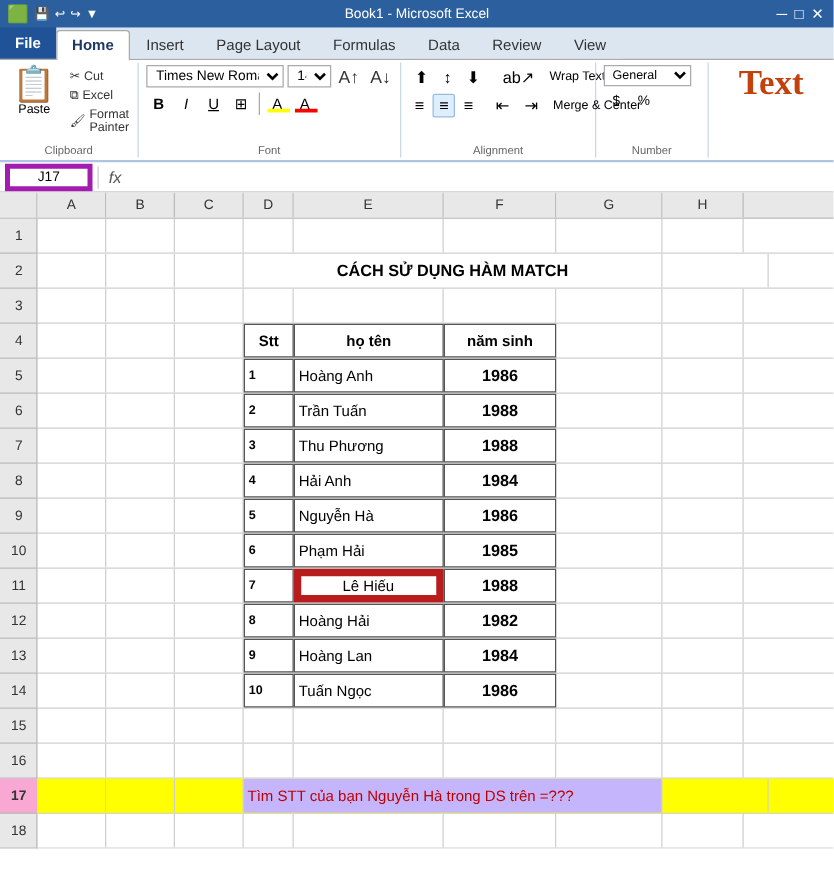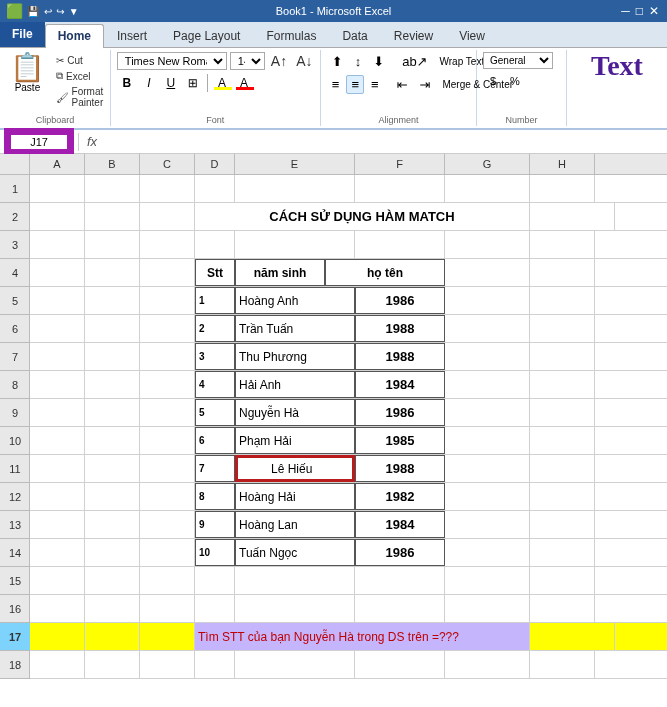--- a/index.html
+++ b/index.html
@@ -200,21 +200,21 @@
     .formula-bar {
       display: flex;
       align-items: center;
       height: 24px;
       border-bottom: 1px solid #ccc;
       background: #fff;
       padding: 0 4px;
       gap: 4px;
     }
     .cell-ref {
-      border: 7px solid #a21caf;
+      border: 4px solid #a21caf;
       width: 70px;
       font-size: 11px;
       padding: 1px 4px;
       text-align: center;
     }
     .fx-icon {
       font-style: italic;
       color: #555;
       font-size: 13px;
       padding: 0 4px;
@@ -269,21 +269,21 @@
       border-bottom: 1px solid #bbb;
       display: flex;
       align-items: center;
       justify-content: center;
       font-size: 11px;
       color: #333;
       font-weight: normal;
       width: 30px;
     }
     .row-header.selected {
-      background: #7dd3fc;
+      background: #f9a8d4;
       font-weight: bold;
     }
     .grid {
       display: flex;
       flex-direction: column;
       flex: 1;
     }
     .grid-row {
       display: flex;
       height: 28px;
@@ -436,21 +436,21 @@
       <option>General</option>
     </select>
     <div style="display:flex;gap:2px;margin-top:4px;">
       <button class="fmt-btn" style="font-size:11px;">$</button>
       <button class="fmt-btn" style="font-size:11px;">%</button>
     </div>
     <div class="ribbon-group-label">Number</div>
   </div>
 
   <div style="padding:2px 6px 16px;position:relative;min-width:100px;display:flex;align-items:flex-start;justify-content:center;">
-    <div style="font-size:28px;color:#4c1d95;font-weight:bold;text-align:center;line-height:1;">
+    <div style="font-size:28px;color:#c2410c;font-weight:bold;text-align:center;line-height:1;">
       <span style="font-family:serif;">Text</span>
     </div>
   </div>
 </div>
 
 <div class="formula-bar">
   <input class="cell-ref" value="J17" style="">
   <div style="width:1px;background:#ccc;height:18px;"></div>
   <span class="fx-icon">fx</span>
   <input class="formula-input" value="" style="">
@@ -523,22 +523,22 @@
         <div class="cell col-f"></div>
         <div class="cell col-g"></div>
         <div class="cell col-h"></div>
       </div>
 
       <div class="grid-row">
         <div class="cell col-a"></div>
         <div class="cell col-b"></div>
         <div class="cell col-c"></div>
         <div class="cell col-d center bold" style="border:1px solid #555;">Stt</div>
+        <div class="cell col-e center bold" style="border:1px solid #555;">họ tên</div>
         <div class="cell col-f center bold" style="border:1px solid #555;">năm sinh</div>
-        <div class="cell col-e center bold" style="border:1px solid #555;">họ tên</div>
         <div class="cell col-g"></div>
         <div class="cell col-h"></div>
       </div>
 
       <div class="grid-row">
         <div class="cell col-a"></div>
         <div class="cell col-b"></div>
         <div class="cell col-c"></div>
         <div class="cell col-d" style="border:1px solid #555;font-weight:bold;font-size:10px;">1</div>
         <div class="cell col-e" style="border:1px solid #555;">Hoàng Anh</div>
@@ -600,21 +600,21 @@
         <div class="cell col-f center" style="border:1px solid #555;font-size:13px;font-weight:bold;">1985</div>
         <div class="cell col-g"></div>
         <div class="cell col-h"></div>
       </div>
 
       <div class="grid-row">
         <div class="cell col-a"></div>
         <div class="cell col-b"></div>
         <div class="cell col-c"></div>
         <div class="cell col-d" style="border:1px solid #555;font-weight:bold;font-size:10px;">7</div>
-        <div class="cell col-e" style="border:3px solid #b91c1c;padding-left:33px;">Lê Hiếu</div>
+        <div class="cell col-e" style="border:6px solid #b91c1c;padding-left:33px;">Lê Hiếu</div>
         <div class="cell col-f center" style="border:1px solid #555;font-size:13px;font-weight:bold;">1988</div>
         <div class="cell col-g"></div>
         <div class="cell col-h"></div>
       </div>
 
       <div class="grid-row">
         <div class="cell col-a"></div>
         <div class="cell col-b"></div>
         <div class="cell col-c"></div>
         <div class="cell col-d" style="border:1px solid #555;font-weight:bold;font-size:10px;">8</div>

